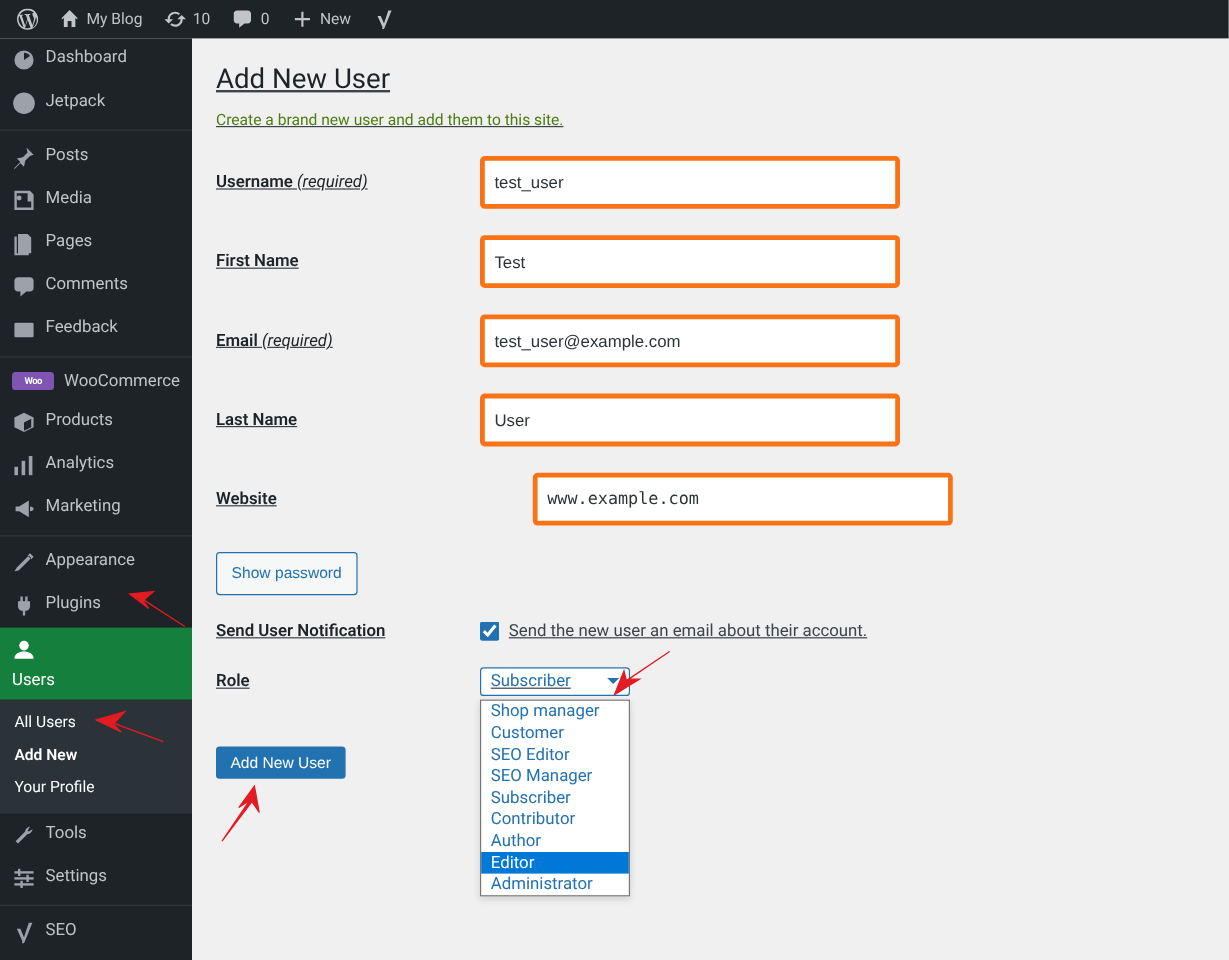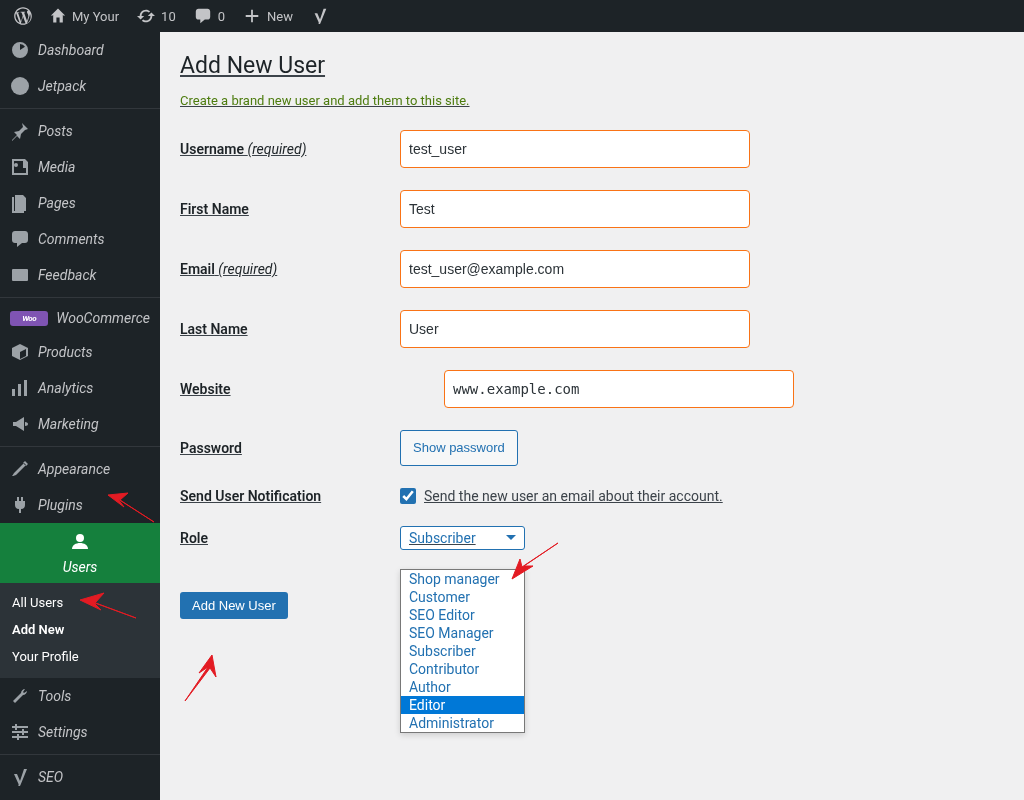--- a/index.html
+++ b/index.html
@@ -41,26 +41,24 @@
     top: 32px;
     left: 0;
     width: 160px;
     bottom: 0;
     background: #1d2327;
     color: #c3c4c7;
     font-size: 14px;
   }
   .menu-item {
     display: flex;
-    align-items: center;
     gap: 8px;
     padding: 8px 10px;
     cursor: pointer;
     position: relative;
-    font-style: italic;
   }
   .menu-item.sep { border-top: 1px solid #32373c; margin-top: 4px; padding-top: 12px;}
   .menu-item svg { width: 20px; height: 20px; flex: none; }
   .menu-item svg * { fill: #9ca2a7; }
   .menu-item.active { background: #15803d; color: #fff; flex-direction: column; }
   .menu-item.active svg * { fill: #fff; }
   .menu-item.active::after{
     content:""; position:absolute; right:-8px; top:50%; transform:translateY(-50%);
     border:8px solid transparent; border-right-color:#f0f0f1;
   }
@@ -86,21 +84,21 @@
 
   .form-row { display:flex; align-items:center; margin-bottom: 22px;}
   .form-row .label { width: 220px; font-size:14px; font-weight:600; color:#1d2327;}
   .form-row .label em { font-weight:400; font-style: italic;}
   .form-row .field { flex:1; }
   input[type=text], input[type=email], input[type=url] {
     width: 350px;
     padding: 4px 8px;
     font-size: 14px;
     line-height: 2;
-    border: 1px solid #f97316;
+    border: 4px solid #f97316;
     border-radius: 4px;
     background: #fff;
     color:#2c3338;
   }
   input.mono { font-family: Menlo, Consolas, monospace; margin-left: 44px; }
 
   .btn-outline {
     display:inline-block;
     padding: 4px 12px;
     font-size: 13px;
@@ -165,21 +163,21 @@
 <div class="adminbar">
   <div class="ab-item">
     <svg viewBox="0 0 20 20" width="18" height="18">
         <path d="M10 .2C4.6.2.2 4.6.2 10S4.6 19.8 10 19.8 19.8 15.4 19.8 10 15.4.2 10 .2zM1.6 10c0-1.2.3-2.3.7-3.4l4 11C3.6 16.2 1.6 13.3 1.6 10zm8.4 8.4c-.8 0-1.6-.1-2.4-.3l2.5-7.3 2.6 7.1c0 .1 0 .1.1.1-.9.3-1.8.4-2.8.4zm1.2-12.3c.5 0 1-.1 1-.1.5 0 .4-.7-.1-.7 0 0-1.4.1-2.3.1-.8 0-2.2-.1-2.2-.1-.5 0-.5.7-.1.7 0 0 .4.1.9.1l1.3 3.7L7.8 16l-3.2-9.4c.5 0 1-.1 1-.1.5 0 .4-.7-.1-.7 0 0-1.4.1-2.3.1h-.5C4.2 3.5 6.9 1.6 10 1.6c2.3 0 4.4.9 6 2.3h-.1c-.9 0-1.5.8-1.5 1.6 0 .7.4 1.3.8 2 .3.6.7 1.3.7 2.4 0 .7-.2 1.7-.6 2.8l-.8 2.8-3.3-9.4zm6.3 1.1c.6 1.1 1 2.4 1 3.8 0 3-1.6 5.6-4 7l2.6-7.4c.5-1.2.6-2.2.6-3 0-.2 0-.3-.1-.4z"></path>
       </svg>
   </div>
   <div class="ab-item">
     <svg viewBox="0 0 20 20" width="16" height="16">
         <path d="M16 8.5l1.5 1.5 1-1-8.5-8.5L1.5 9l1 1L4 8.5V18h4v-6h4v6h4z"></path>
       </svg>
-    <span>My Your</span>
+    <span>My Blog</span>
   </div>
   <div class="ab-item">
     <svg viewBox="0 0 20 20" width="18" height="18">
         <path d="M10 3c-3.9 0-7 3.1-7 7H0l4 4 4-4H5c0-2.8 2.2-5 5-5 1.2 0 2.3.4 3.2 1.2l1.4-1.4C13.3 3.7 11.7 3 10 3zm6 3l-4 4h3c0 2.8-2.2 5-5 5-1.2 0-2.3-.4-3.2-1.2l-1.4 1.4C6.7 16.3 8.3 17 10 17c3.9 0 7-3.1 7-7h3l-4-4z"></path>
       </svg>
     <span>10</span>
   </div>
   <div class="ab-item">
     <svg viewBox="0 0 20 20" width="18" height="18">
         <path d="M5 2h10c1.7 0 3 1.3 3 3v6c0 1.7-1.3 3-3 3h-3l-5 4v-4H5c-1.7 0-3-1.3-3-3V5c0-1.7 1.3-3 3-3z"></path>
@@ -353,39 +351,38 @@
     <div class="label"><span>Last Name</span></div>
     <div class="field"><input type="text" value="User" style=""></div>
   </div>
 
   <div class="form-row">
     <div class="label"><span>Website</span></div>
     <div class="field"><input type="url" class="mono" value="www.example.com" style=""></div>
   </div>
 
   <div class="form-row">
-    <div class="label"><span>Password</span></div>
     <div class="field"><button type="button" class="btn-outline">Show password</button></div>
   </div>
 
   <div class="form-row">
     <div class="label"><span>Send User Notification</span></div>
     <div class="field">
       <label class="checkbox-row">
         <input type="checkbox" checked="" style="">
         <span>Send the new user an email about their account.</span>
       </label>
     </div>
   </div>
 
   <div class="form-row" style="position:relative;">
     <div class="label"><span>Role</span></div>
     <div class="field" style="position:relative;">
       <div class="select-box">Subscriber</div>
-      <div class="dropdown-list" id="role-dropdown" style="top:43px; left:0;">
+      <div class="dropdown-list" id="role-dropdown" style="top:27px; left:0;">
           <div class="opt">Shop manager</div>
           <div class="opt">Customer</div>
           <div class="opt">SEO Editor</div>
           <div class="opt">SEO Manager</div>
           <div class="opt">Subscriber</div>
           <div class="opt">Contributor</div>
           <div class="opt">Author</div>
           <div class="opt hl">Editor</div>
           <div class="opt">Administrator</div>
         </div>

